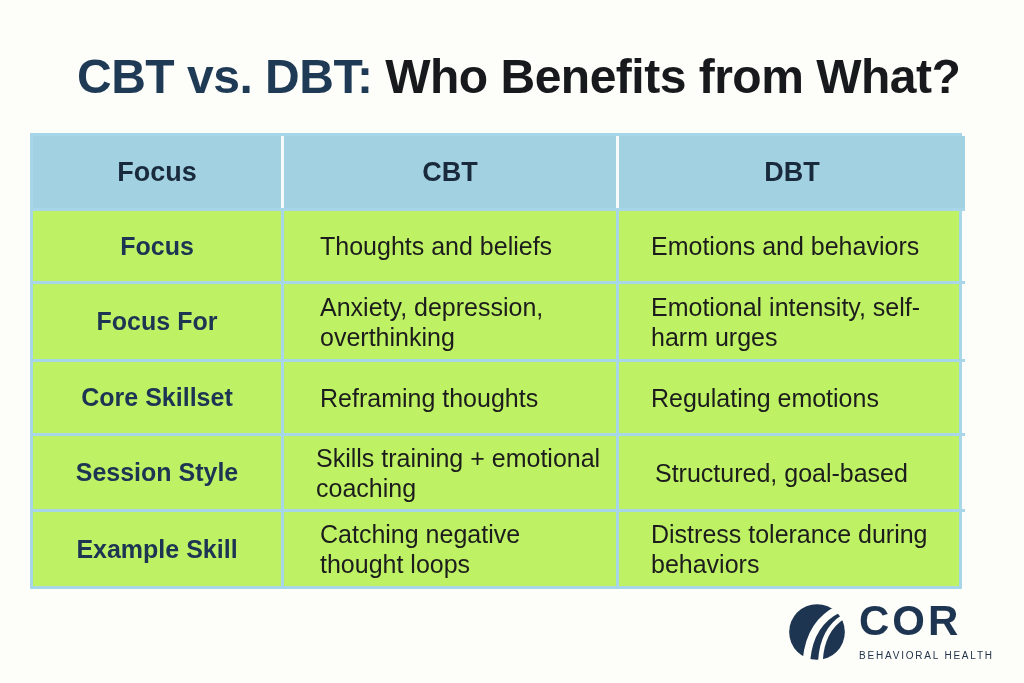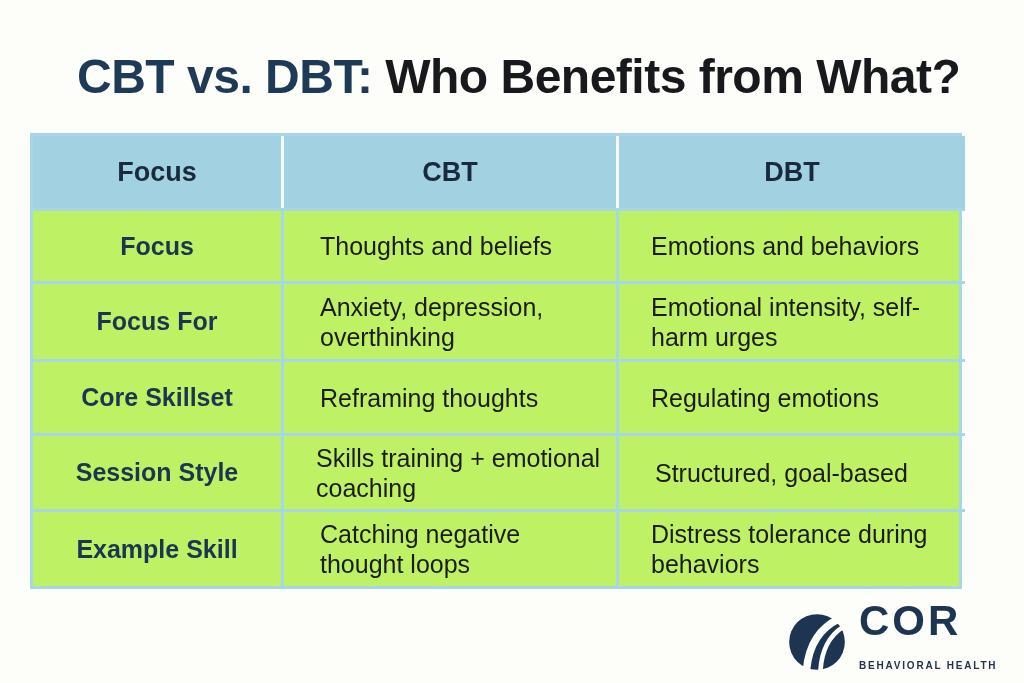--- a/index.html
+++ b/index.html
@@ -78,24 +78,24 @@
   .logo-text { display: flex; flex-direction: column; align-items: flex-start; }
   .logo-name {
     font-size: 42px;
     line-height: 40px;
     font-weight: bold;
     color: #1d3550;
     letter-spacing: 3px;
   }
   .logo-tagline {
     font-size: 10px;
-    font-weight: bold;
+    font-weight: normal;
     color: #23334a;
     letter-spacing: 1.8px;
-    margin-top: 19px;
+    margin-top: 9px;
     white-space: nowrap;
   }
 </style>
 </head>
 <body>
 
 <h1 class="page-title"><span class="t-navy">CBT vs. DBT:</span><span class="t-dark"> Who Benefits from What?</span></h1>
 
 <div class="cmp-table">
 

